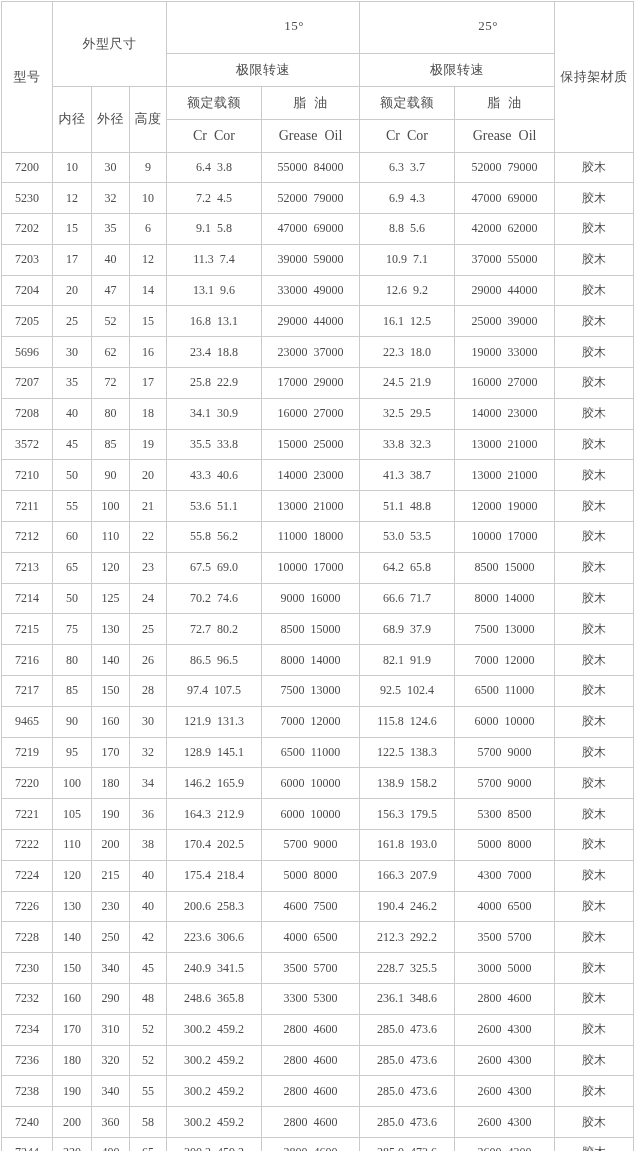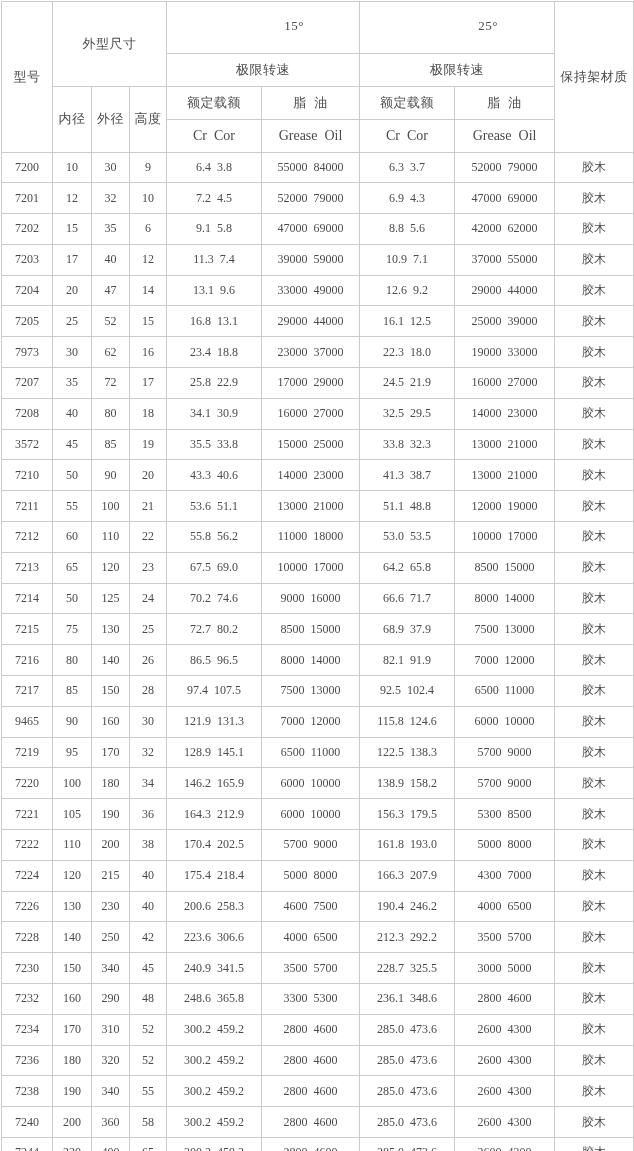--- a/index.html
+++ b/index.html
@@ -106,21 +106,21 @@
         <td>10</td>
         <td>30</td>
         <td>9</td>
         <td>6.4  3.8</td>
         <td>55000  84000</td>
         <td>6.3  3.7</td>
         <td>52000  79000</td>
         <td>胶木</td>
       </tr>
       <tr>
-        <td>7201</td>
+        <td>5230</td>
         <td>12</td>
         <td>32</td>
         <td>10</td>
         <td>7.2  4.5</td>
         <td>52000  79000</td>
         <td>6.9  4.3</td>
         <td>47000  69000</td>
         <td>胶木</td>
       </tr>
       <tr>
@@ -161,21 +161,21 @@
         <td>25</td>
         <td>52</td>
         <td>15</td>
         <td>16.8  13.1</td>
         <td>29000  44000</td>
         <td>16.1  12.5</td>
         <td>25000  39000</td>
         <td>胶木</td>
       </tr>
       <tr>
-        <td>7973</td>
+        <td>5696</td>
         <td>30</td>
         <td>62</td>
         <td>16</td>
         <td>23.4  18.8</td>
         <td>23000  37000</td>
         <td>22.3  18.0</td>
         <td>19000  33000</td>
         <td>胶木</td>
       </tr>
       <tr>

